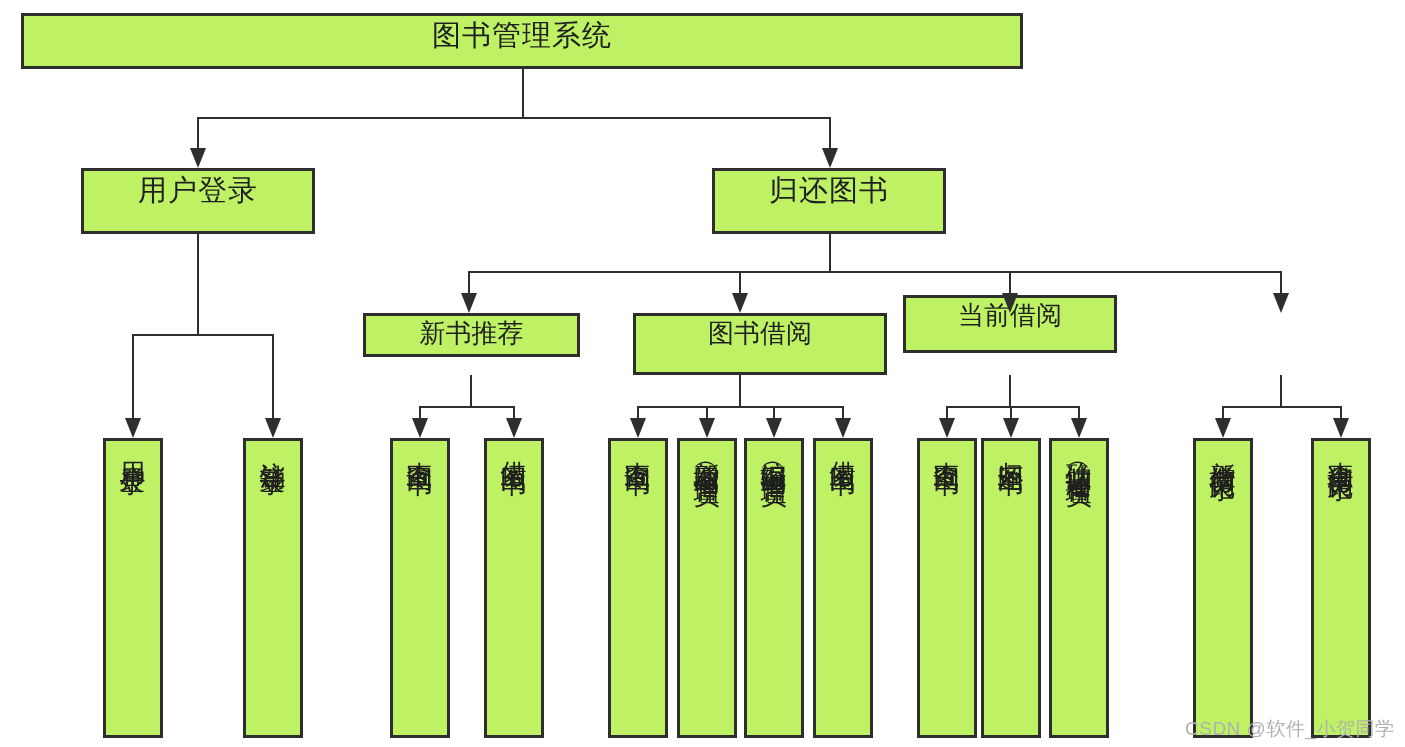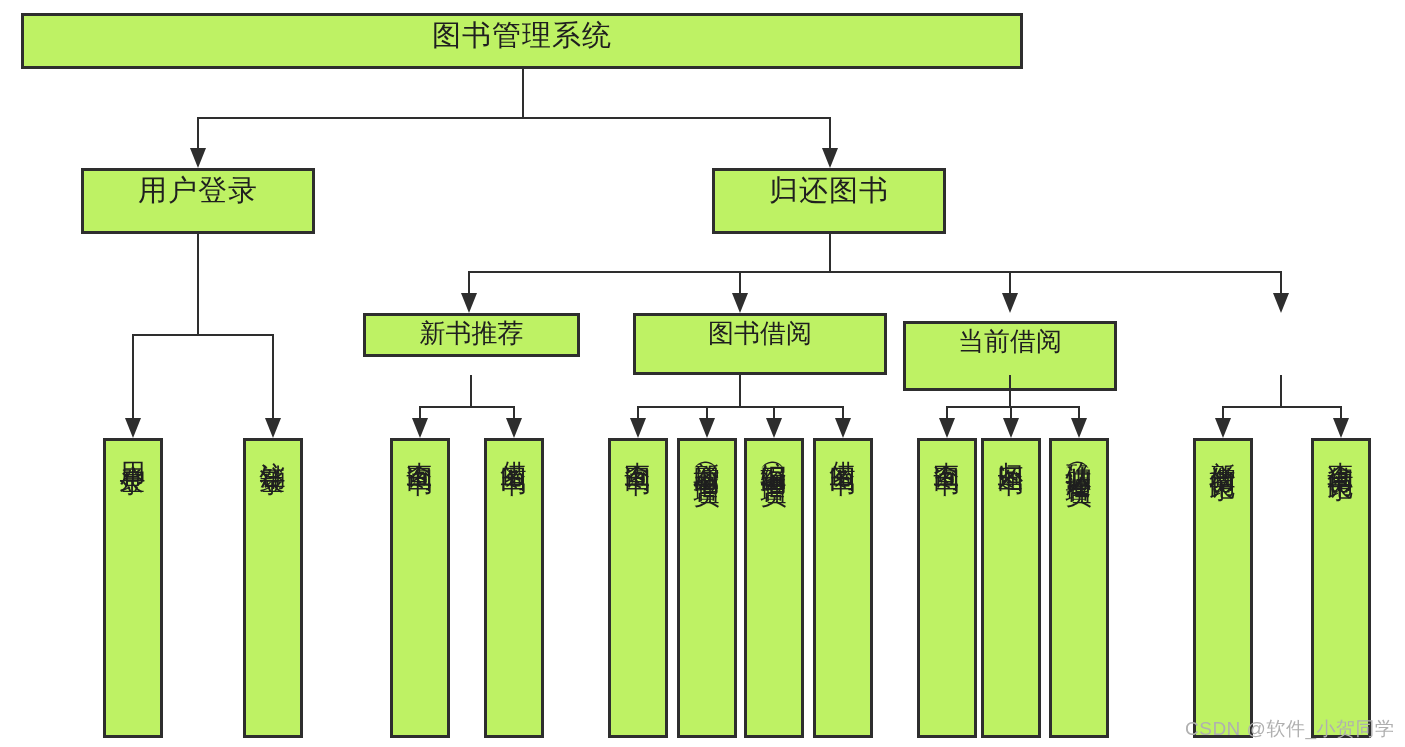--- a/index.html
+++ b/index.html
@@ -46,21 +46,21 @@
   <div class="box hbox" style="left:712px;top:168px;width:234px;height:66px">
     <span>归还图书</span>
   </div>
 
   <div class="box l2box" style="left:363px;top:313px;width:217px;height:44px">
     <span>新书推荐</span>
   </div>
   <div class="box l2box" style="left:633px;top:313px;width:254px;height:62px">
     <span>图书借阅</span>
   </div>
-  <div class="box l2box" style="left:903px;top:321px;width:214px;height:70px">
+  <div class="box l2box" style="left:903px;top:295px;width:214px;height:58px">
     <span>当前借阅</span>
   </div>
 
   <div class="box leaf" style="left:103px">
     <span class="vtxt">用户登录</span>
   </div>
   <div class="box leaf" style="left:243px">
     <span class="vtxt">注销登录</span>
   </div>
 

